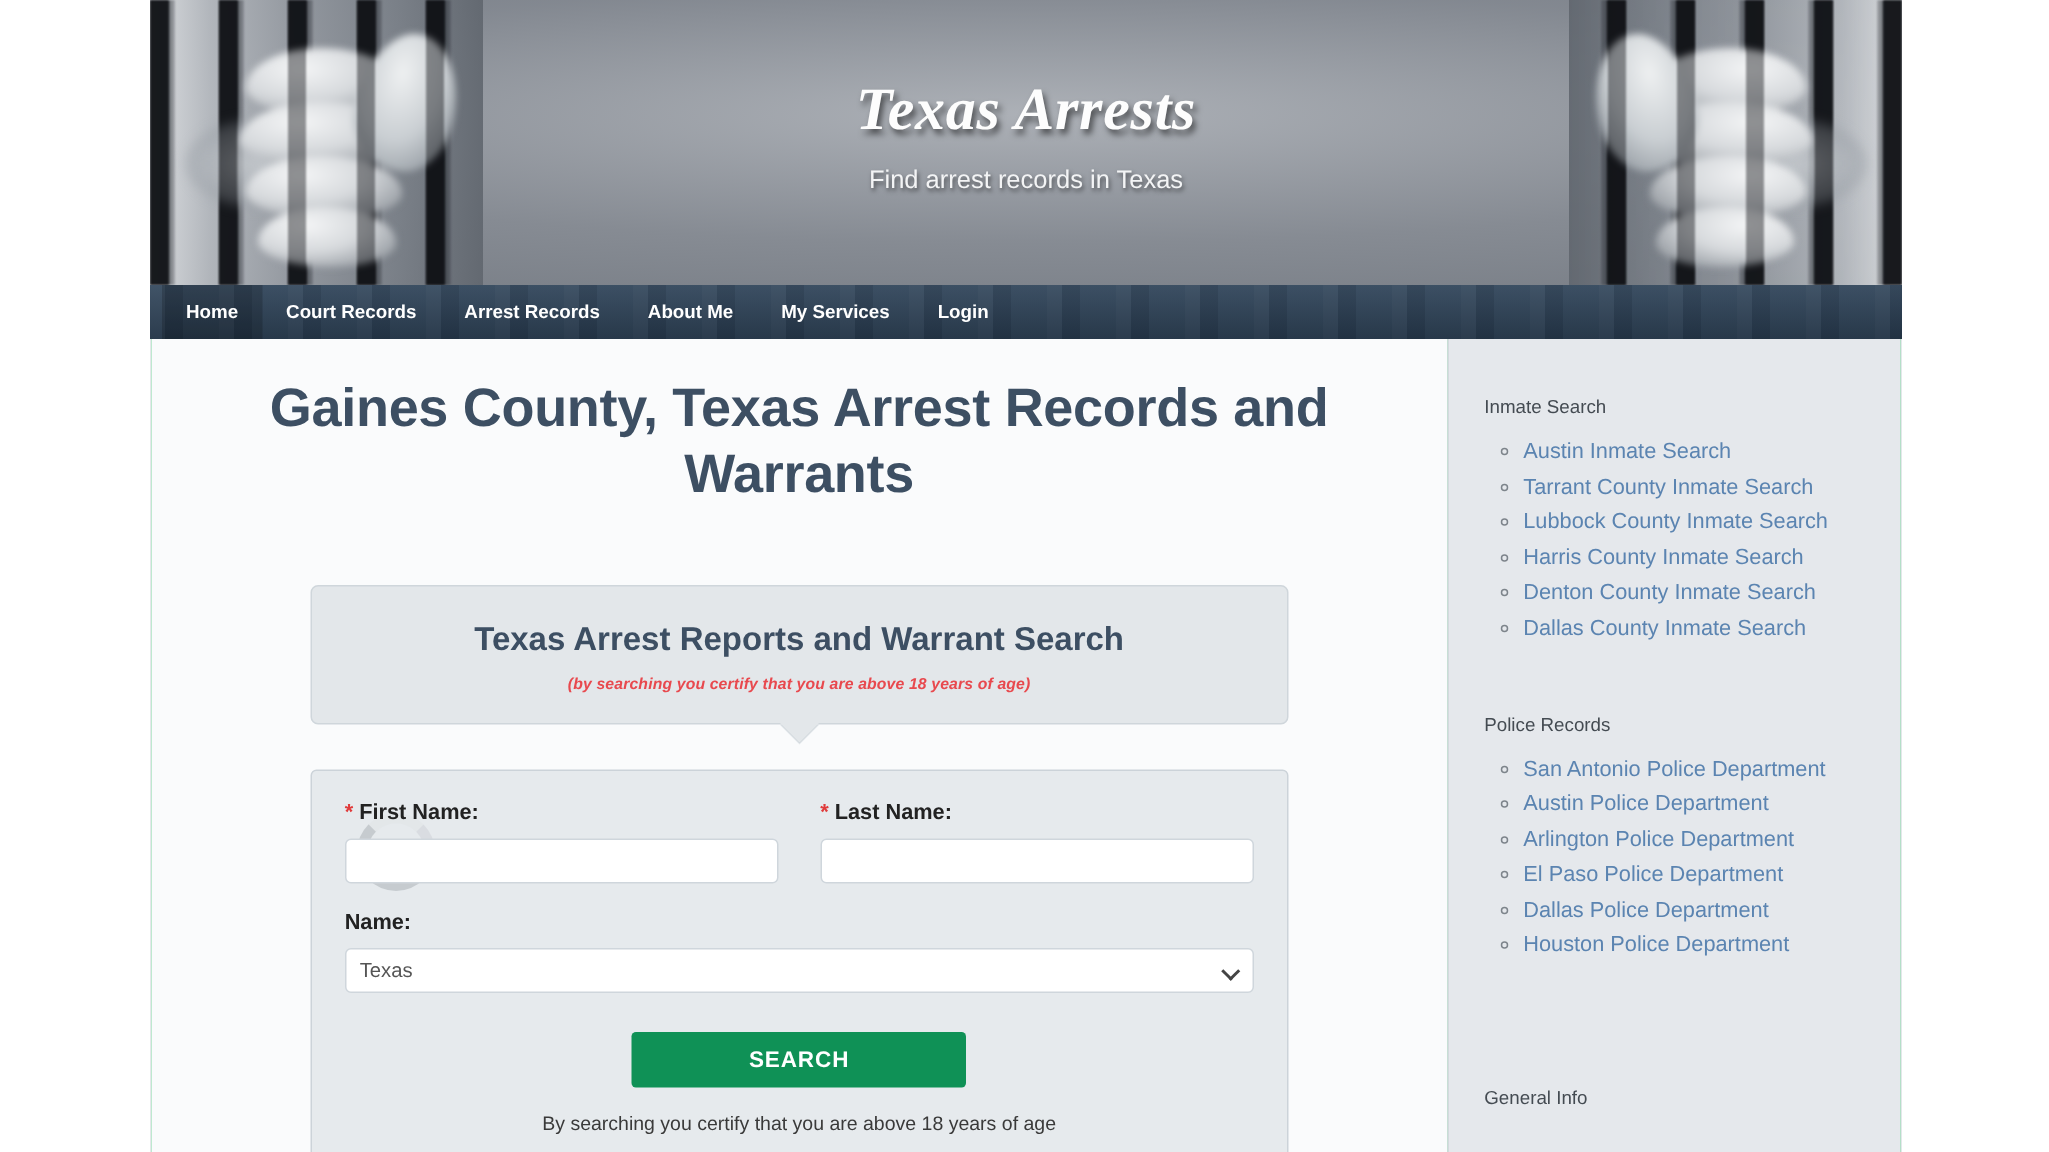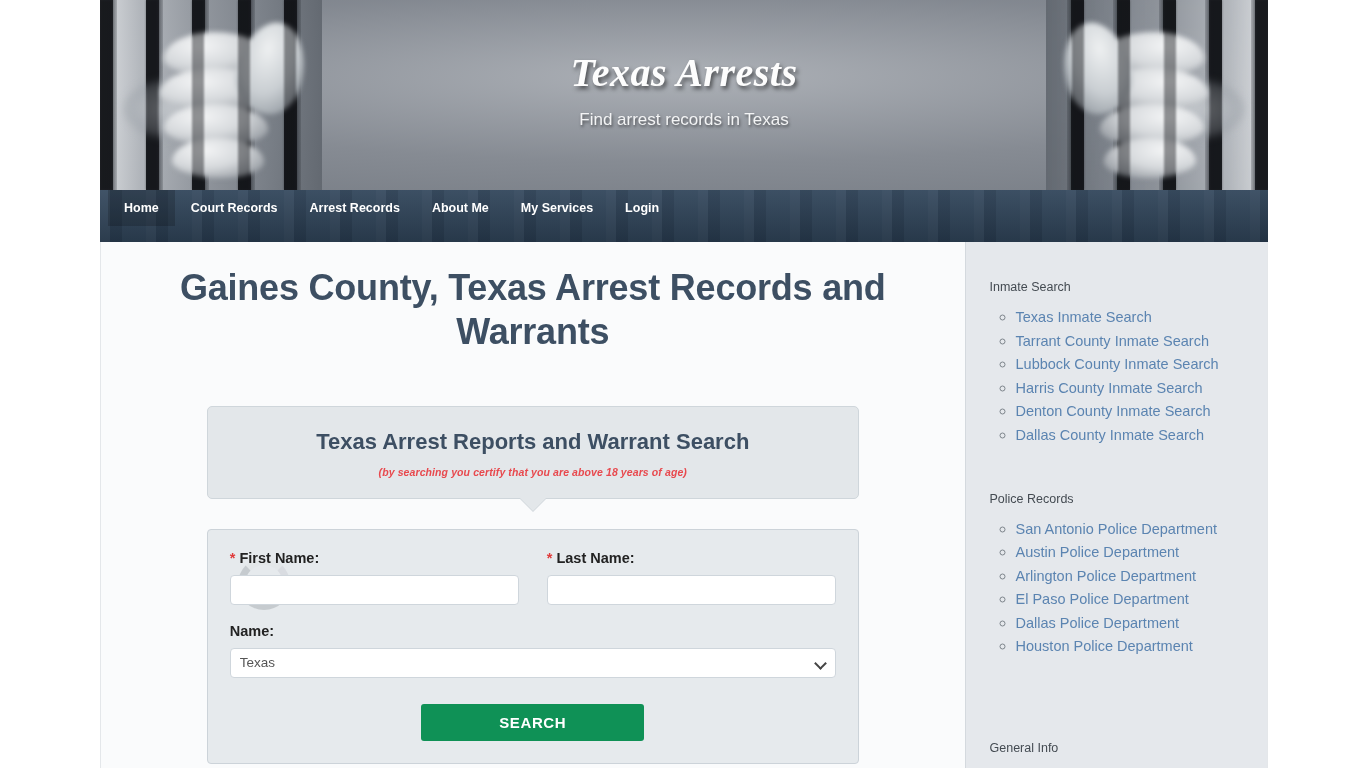--- a/index.html
+++ b/index.html
@@ -150,21 +150,21 @@
     font-family: "Liberation Sans", sans-serif;
     font-size: 17px;
     color: #f3f4f5;
     text-shadow: 1px 2px 3px rgba(0,0,0,0.5);
   }
 
   
   .nav {
     position: relative;
     width: 1168px;
-    height: 52px;
+    height: 36px;
     background: #2c4157;
     overflow: hidden;
   }
   .nav .navtexture {
     position: absolute; inset: 0;
     background: repeating-linear-gradient(
       90deg,
       rgba(255,255,255,0.045) 0px,
       rgba(255,255,255,0.045) 10px,
       rgba(0,0,0,0.07) 10px,
@@ -501,30 +501,31 @@
                   <span class="chev"></span>
                 </div>
               </div>
 
             </div>
 
             <div class="submit-wrap">
               <button type="submit" class="btn-search">SEARCH</button>
             </div>
 
+            <div class="form-note">By searching you certify that you are above 18 years of age</div>
           </form>
 
         </div>
       </div>
 
       <aside class="sidebar" id="sidebar">
           <div class="widget">
             <h3>Inmate Search</h3>
             <ul>
-              <li><a href="#">Texas Inmate Search</a></li>
+              <li><a href="#">Austin Inmate Search</a></li>
               <li><a href="#">Tarrant County Inmate Search</a></li>
               <li><a href="#">Lubbock County Inmate Search</a></li>
               <li><a href="#">Harris County Inmate Search</a></li>
               <li><a href="#">Denton County Inmate Search</a></li>
               <li><a href="#">Dallas County Inmate Search</a></li>
             </ul>
           </div>
           <div class="widget">
             <h3>Police Records</h3>
             <ul>

